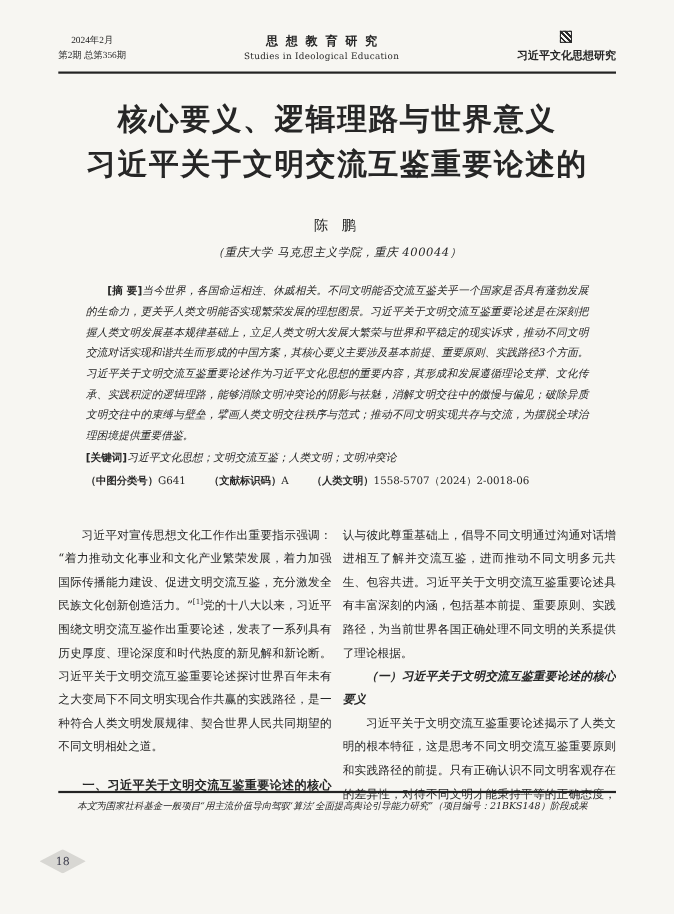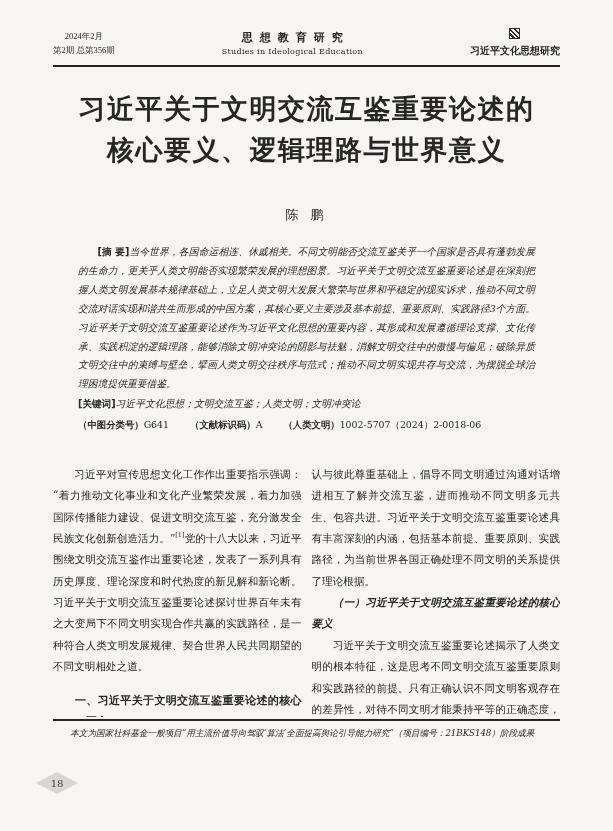--- a/index.html
+++ b/index.html
@@ -27,21 +27,21 @@
   .hdr-col{display:flex;align-items:center;gap:5px;white-space:nowrap;flex-direction:column;}
   .hatch{
     width:11px;height:11px;
     background:repeating-linear-gradient(45deg,#2b2b2b 0 1.6px,#f7f6f2 1.6px 3.4px);
     outline:1px solid #2b2b2b;outline-offset:-1px;
   }
   .hdr-col .lbl{font-size:10px;font-weight:600;}
   .rule{border:none;border-top:2.5px solid #232323;margin:7px 0 0 0;}
   
   .title{margin-top:22px;text-align:center;font-size:27px;font-weight:bold;line-height:1.5;letter-spacing:1.5px;}
-  .author{margin-top:36px;text-align:center;font-size:13px;letter-spacing:4px;}
+  .author{margin-top:26px;text-align:center;font-size:13px;letter-spacing:4px;}
   .affil{margin-top:9px;text-align:center;font-size:10.5px;font-style:italic;letter-spacing:.5px;}
   .abstract{
     margin:19px 25px 0 25px;
     font-size:9.8px;line-height:1.93;text-align:justify;
     font-style:italic;
   }
   .abstract .ab-label,.kw .ab-label{font-style:normal;font-weight:bold;font-family:"DejaVu Sans","Liberation Sans",sans-serif;font-size:9.6px;}
   .abstract .ind{display:inline-block;width:2em;}
   .kw{margin:1px 25px 0 25px;font-size:9.8px;line-height:1.9;font-style:italic;}
   .meta{margin:2px 25px 0 25px;font-size:9.4px;line-height:1.9;}
@@ -98,34 +98,35 @@
     </div>
     <div class="hdr-col">
       <span class="hatch"></span>
       <span class="lbl">习近平文化思想研究</span>
     </div>
   </div>
 
   <hr class="rule">
 
   <div class="title">
+    <div>核心要义、逻辑理路与世界意义</div>
     <div>习近平关于文明交流互鉴重要论述的</div>
-    <div>核心要义、逻辑理路与世界意义</div>
   </div>
 
   <div class="author">陈  鹏</div>
+  <div class="affil">（重庆大学  马克思主义学院，重庆  400044）</div>
 
   <div class="abstract"><span class="ind"></span><span class="ab-label">[摘  要]</span><span>当今世界，各国命运相连、休戚相关。不同文明能否交流互鉴关乎一个国家是否具有蓬勃发展的生命力，更关乎人类文明能否实现繁荣发展的理想图景。习近平关于文明交流互鉴重要论述是在深刻把握人类文明发展基本规律基础上，立足人类文明大发展大繁荣与世界和平稳定的现实诉求，推动不同文明交流对话实现和谐共生而形成的中国方案，其核心要义主要涉及基本前提、重要原则、实践路径3个方面。习近平关于文明交流互鉴重要论述作为习近平文化思想的重要内容，其形成和发展遵循理论支撑、文化传承、实践积淀的逻辑理路，能够消除文明冲突论的阴影与祛魅，消解文明交往中的傲慢与偏见；破除异质文明交往中的束缚与壁垒，擘画人类文明交往秩序与范式；推动不同文明实现共存与交流，为摆脱全球治理困境提供重要借鉴。</span></div>
 
   <div class="kw"><span class="ab-label">[关键词]</span><span>习近平文化思想；文明交流互鉴；人类文明；文明冲突论</span></div>
 
   <div class="meta">
     <span class="grp"><b>（中图分类号）</b><span>G641</span></span>
     <span class="grp"><b>（文献标识码）</b><span>A</span></span>
-    <span class="grp"><b>（人类文明）</b><span>1002-5707（2024）2-0018-06</span></span>
+    <span class="grp"><b>（人类文明）</b><span>1558-5707（2024）2-0018-06</span></span>
   </div>
 
   <div class="columns">
     <div class="col">
         <div class="b-p">习近平对宣传思想文化工作作出重要指示强调：“着力推动文化事业和文化产业繁荣发展，着力加强国际传播能力建设、促进文明交流互鉴，充分激发全民族文化创新创造活力。”<sup>[1]</sup>党的十八大以来，习近平围绕文明交流互鉴作出重要论述，发表了一系列具有历史厚度、理论深度和时代热度的新见解和新论断。习近平关于文明交流互鉴重要论述探讨世界百年未有之大变局下不同文明实现合作共赢的实践路径，是一种符合人类文明发展规律、契合世界人民共同期望的不同文明相处之道。</div>
         <div class="b-h">一、习近平关于文明交流互鉴重要论述的核心要义</div>
       </div>
     <div class="col">
         <div class="b-p noindent">认与彼此尊重基础上，倡导不同文明通过沟通对话增进相互了解并交流互鉴，进而推动不同文明多元共生、包容共进。习近平关于文明交流互鉴重要论述具有丰富深刻的内涵，包括基本前提、重要原则、实践路径，为当前世界各国正确处理不同文明的关系提供了理论根据。</div>
         <div class="b-sub">（一）习近平关于文明交流互鉴重要论述的核心要义</div>

